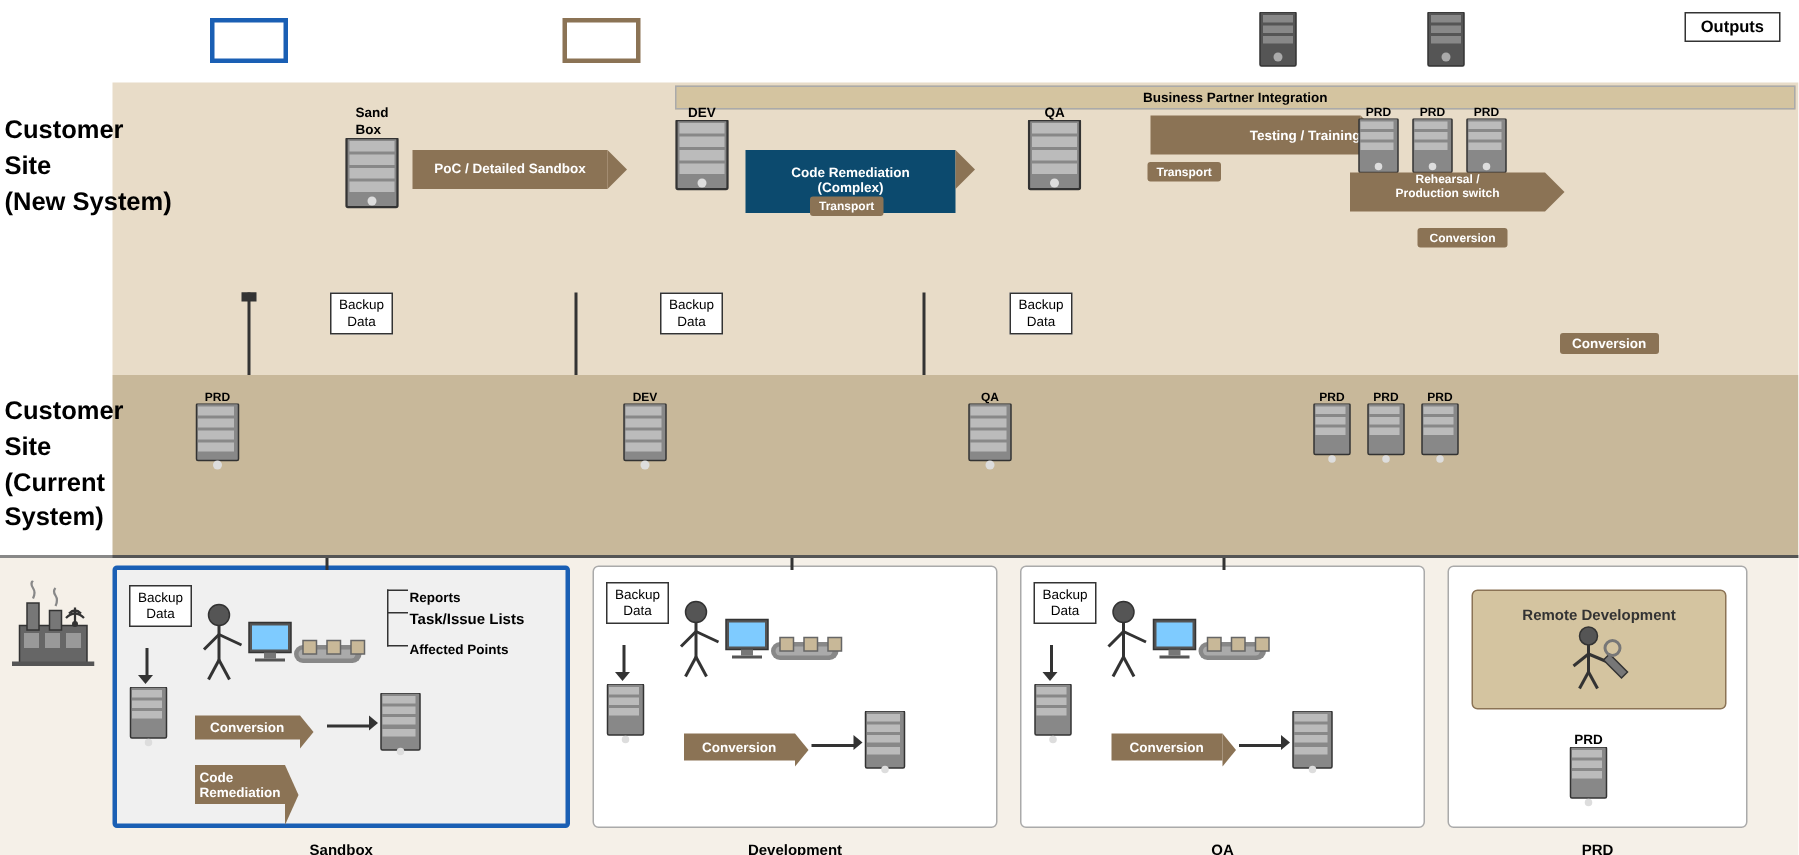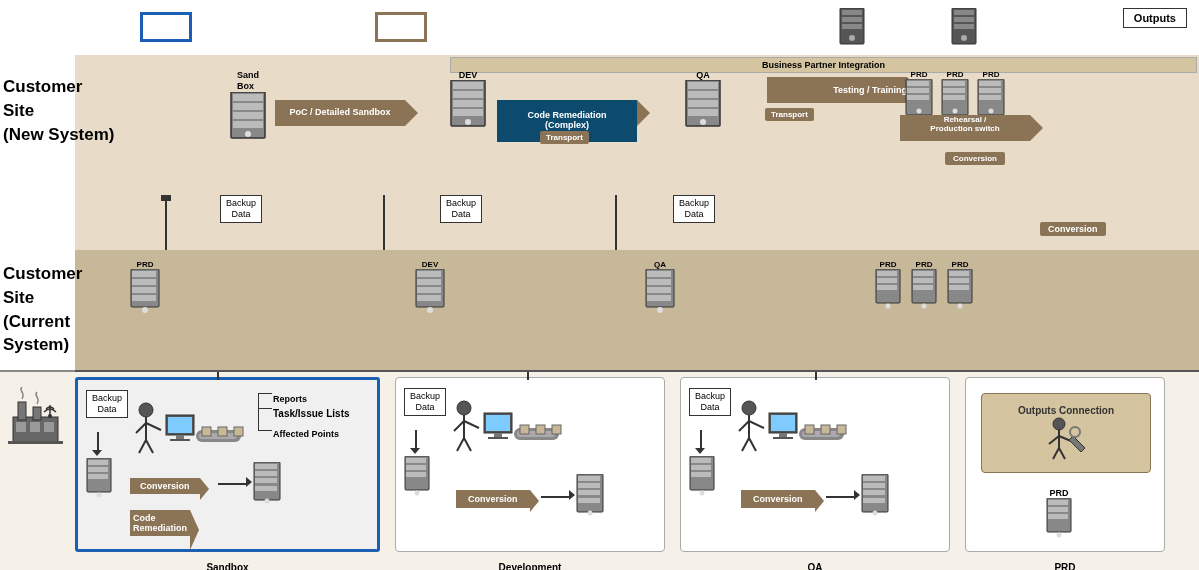--- a/index.html
+++ b/index.html
@@ -624,21 +624,21 @@
         </svg>
       </div>
     </div>
     <div style="position:absolute;top:185px;left:680px;width:270px;text-align:center;">
       <span style="font-size:10px;font-weight:bold;">QA</span>
     </div>
 
     <div class="section-box" style="top:5px;left:965px;width:200px;height:175px;">
 
       <div style="position:absolute;top:15px;left:15px;width:170px;height:80px;background:#d4c4a0;border:1.5px solid #8B7355;border-radius:4px;display:flex;flex-direction:column;align-items:center;justify-content:center;">
-        <div style="font-size:10px;font-weight:bold;color:#333;text-align:center;">Outputs Connection</div>
+        <div style="font-size:10px;font-weight:bold;color:#333;text-align:center;">Remote Development</div>
 
         <svg width="50" height="45" viewBox="0 0 50 45">
           <circle cx="18" cy="8" r="6" fill="#555" stroke="#333" stroke-width="1"></circle>
           <line x1="18" y1="14" x2="18" y2="32" stroke="#333" stroke-width="2"></line>
           <line x1="18" y1="20" x2="8" y2="28" stroke="#333" stroke-width="2"></line>
           <line x1="18" y1="20" x2="30" y2="25" stroke="#333" stroke-width="2"></line>
           <line x1="18" y1="32" x2="12" y2="43" stroke="#333" stroke-width="2"></line>
           <line x1="18" y1="32" x2="24" y2="43" stroke="#333" stroke-width="2"></line>
 
           <path d="M32 20 L44 32 L40 36 L28 24 Z" fill="#777" stroke="#333" stroke-width="1"></path>

